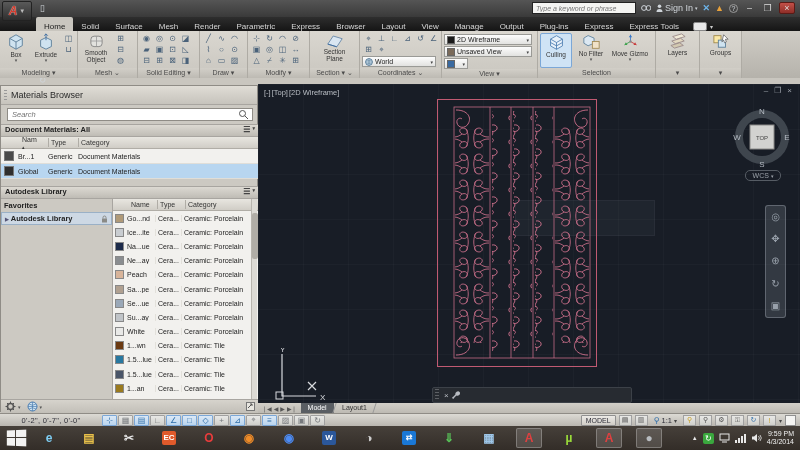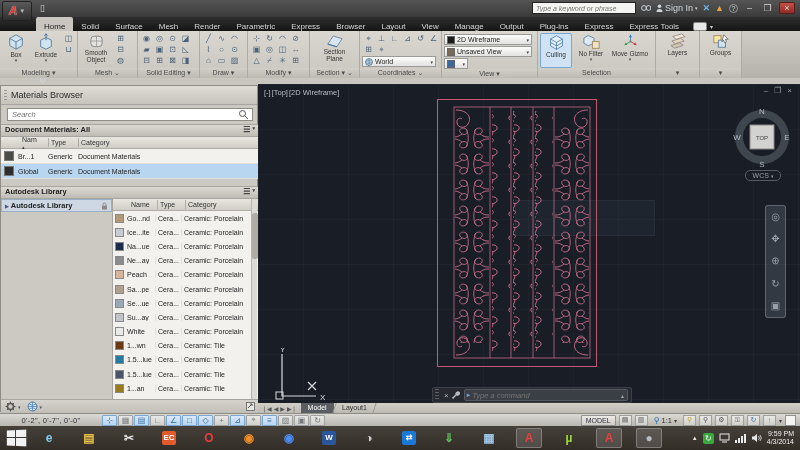--- a/index.html
+++ b/index.html
@@ -519,20 +519,23 @@
       </div>
 
     <div class="sec-head" id="lib-head">
       <span>Autodesk Library</span>
       <span class="hicons">
           <span>☰</span>
           <span style="font-size:5px">▾</span>
         </span>
     </div>
     <div id="lib-tree">
+      <div class="tree-item">
+          <span>Favorites</span>
+        </div>
       <div class="tree-item selected">
         <span class="arr">▶</span>
         <span>Autodesk Library</span>
         <svg class="lock" width="7" height="8">
             <rect x="1" y="3.5" width="5" height="4" fill="#8a8a86"></rect>
             <path d="M2,3.5 V2.5 a1.5,1.5 0 0 1 3,0 V3.5" fill="none" stroke="#8a8a86"></path>
           </svg>
       </div>
     </div>
     <div id="lib-list">
@@ -717,25 +720,20 @@
       <text x="12" y="4" fill="#d8dade" font-size="8" font-family="Liberation Sans">Y</text>
       <text x="52" y="52" fill="#d8dade" font-size="8" font-family="Liberation Sans">X</text>
     </svg>
 
     <div id="cmdline">
       <span id="cmd-grip"></span>
       <span class="cbtn">×</span>
       <svg width="9" height="9">
           <path d="M7.8,1.2 a2.6,2.6 0 0 1 -3.4,3.4 L2.2,6.8 a1,1 0 1 1 -1,-1 L3.4,3.6 A2.6,2.6 0 0 1 7.8,1.2" fill="#b8bcc2"></path>
         </svg>
-      <div id="cmd-input">
-        <span class="prompt">▸</span>
-        <input placeholder="Type a command" style="">
-        <span class="up">▴</span>
-      </div>
     </div>
   </div>
 
   <div id="layoutstrip">
     <span class="nav">
       <span>❘◀</span>
       <span>◀</span>
       <span>▶</span>
       <span>▶❘</span>
     </span>

